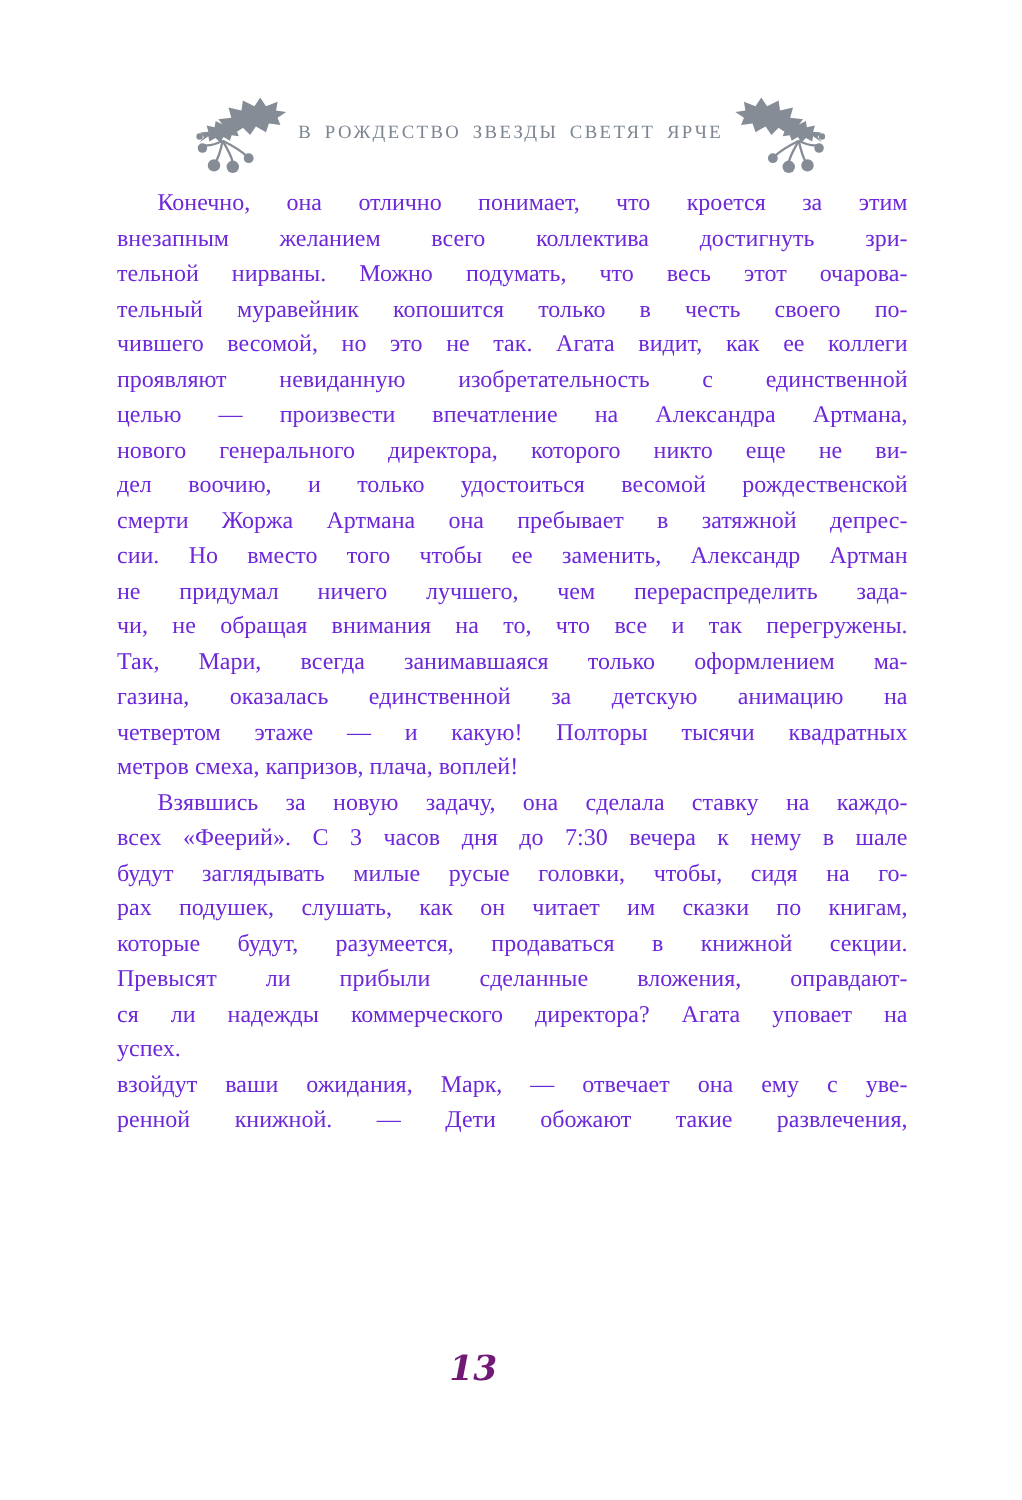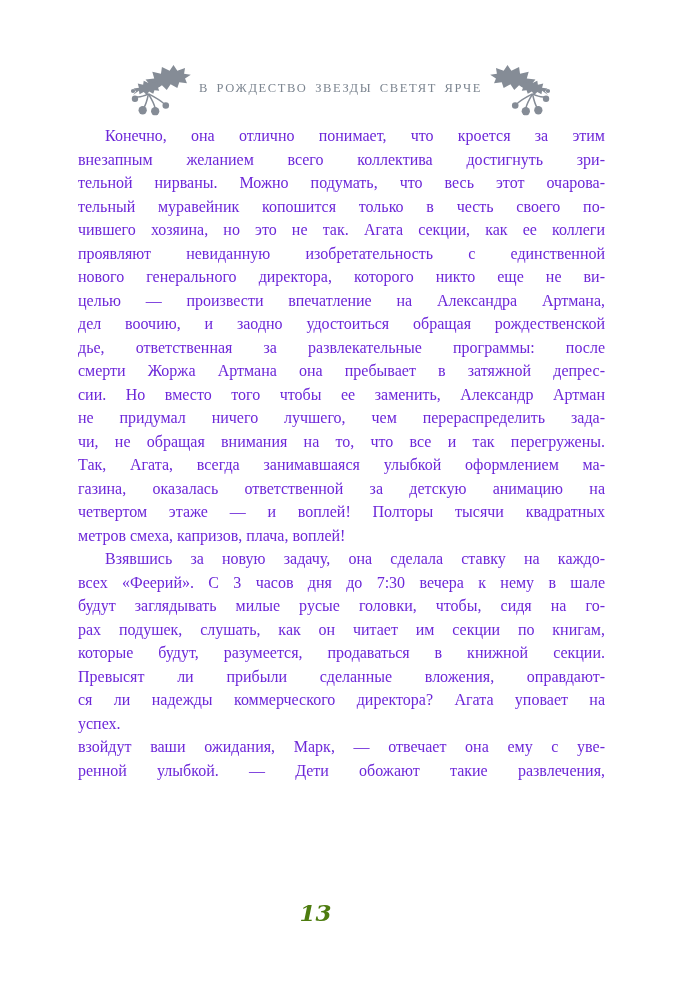--- a/index.html
+++ b/index.html
@@ -47,21 +47,21 @@
     position:absolute;top:899px;left:0;width:100%;
     text-align:center;
   }
   .pagenum{
     display:inline-block;
     transform:translateX(-25px);
     font-family:"DejaVu Serif",serif;
     font-style:italic;
     font-weight:700;
     font-size:23px;
-    color:#4d7c0f;
+    color:#701a75;
   }
 </style>
 </head>
 <body>
 
 <div class="page">
 
   <header class="chapter-header">
     <span class="ornament left">
       <svg viewBox="0 0 64 54" aria-hidden="true">
@@ -104,43 +104,42 @@
         </g>
       </svg>
     </span>
   </header>
 
   <main class="text-block" id="text-block">
       <div class="line first">Конечно, она отлично понимает, что кроется за этим</div>
       <div class="line">внезапным желанием всего коллектива достигнуть зри-</div>
       <div class="line">тельной нирваны. Можно подумать, что весь этот очарова-</div>
       <div class="line">тельный муравейник копошится только в честь своего по-</div>
-      <div class="line">чившего хозяина, но это не так. Агата секции, как ее коллеги</div>
+      <div class="line">чившего весомой, но это не так. Агата видит, как ее коллеги</div>
       <div class="line">проявляют невиданную изобретательность с единственной</div>
+      <div class="line">целью — произвести впечатление на Александра Артмана,</div>
       <div class="line">нового генерального директора, которого никто еще не ви-</div>
-      <div class="line">целью — произвести впечатление на Александра Артмана,</div>
-      <div class="line">дел воочию, и заодно удостоиться обращая рождественской</div>
-      <div class="line">дье, ответственная за развлекательные программы: после</div>
+      <div class="line">дел воочию, и только удостоиться весомой рождественской</div>
       <div class="line">смерти Жоржа Артмана она пребывает в затяжной депрес-</div>
       <div class="line">сии. Но вместо того чтобы ее заменить, Александр Артман</div>
       <div class="line">не придумал ничего лучшего, чем перераспределить зада-</div>
       <div class="line">чи, не обращая внимания на то, что все и так перегружены.</div>
-      <div class="line">Так, Агата, всегда занимавшаяся улыбкой оформлением ма-</div>
-      <div class="line">газина, оказалась ответственной за детскую анимацию на</div>
-      <div class="line">четвертом этаже — и воплей! Полторы тысячи квадратных</div>
+      <div class="line">Так, Мари, всегда занимавшаяся только оформлением ма-</div>
+      <div class="line">газина, оказалась единственной за детскую анимацию на</div>
+      <div class="line">четвертом этаже — и какую! Полторы тысячи квадратных</div>
       <div class="line last">метров смеха, капризов, плача, воплей!</div>
       <div class="line first">Взявшись за новую задачу, она сделала ставку на каждо-</div>
       <div class="line">всех «Феерий». С 3 часов дня до 7:30 вечера к нему в шале</div>
       <div class="line">будут заглядывать милые русые головки, чтобы, сидя на го-</div>
-      <div class="line">рах подушек, слушать, как он читает им секции по книгам,</div>
+      <div class="line">рах подушек, слушать, как он читает им сказки по книгам,</div>
       <div class="line">которые будут, разумеется, продаваться в книжной секции.</div>
       <div class="line">Превысят ли прибыли сделанные вложения, оправдают-</div>
       <div class="line">ся ли надежды коммерческого директора? Агата уповает на</div>
       <div class="line last">успех.</div>
       <div class="line">взойдут ваши ожидания, Марк, — отвечает она ему с уве-</div>
-      <div class="line">ренной улыбкой. — Дети обожают такие развлечения,</div>
+      <div class="line">ренной книжной. — Дети обожают такие развлечения,</div>
     </main>
 
   <footer class="folio">
     <span class="pagenum">13</span>
   </footer>
 
 </div>
 
 </body></html>

